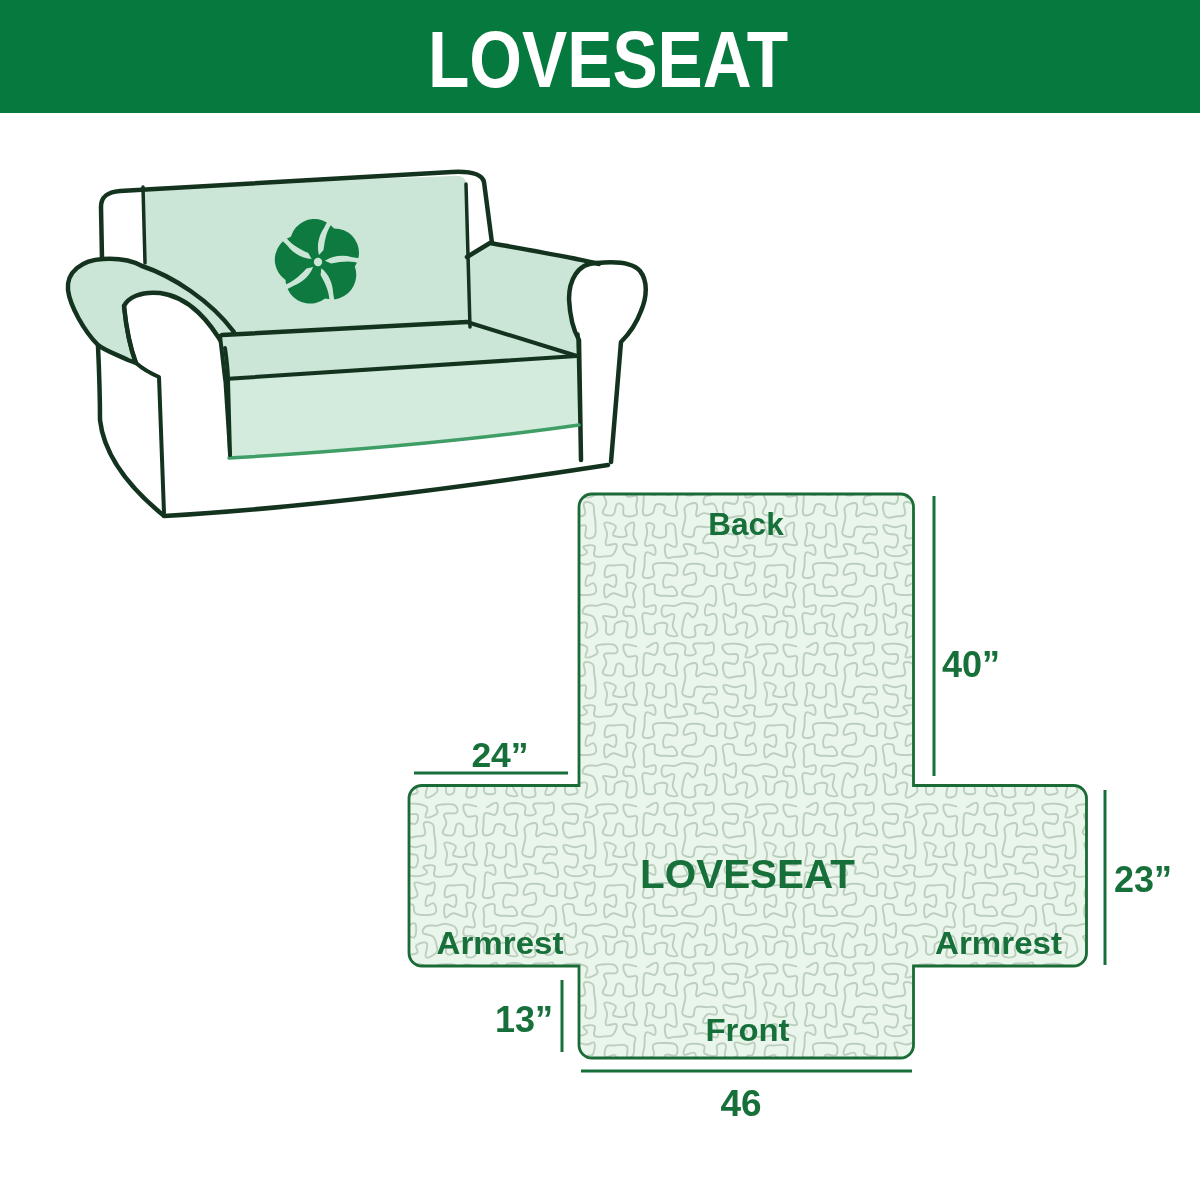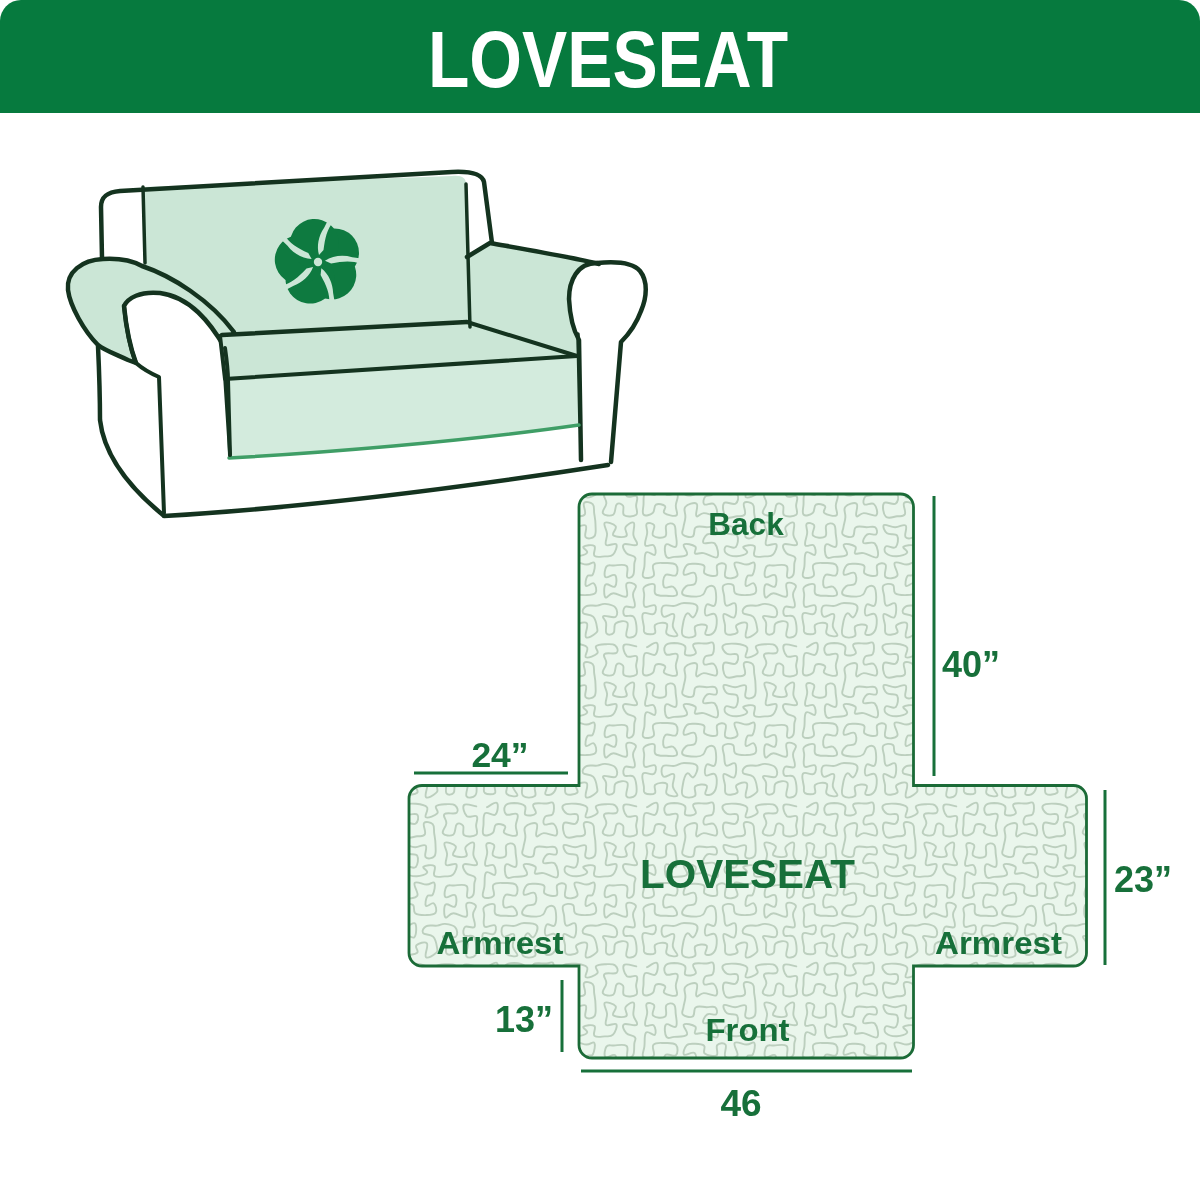--- a/index.html
+++ b/index.html
@@ -1,16 +1,16 @@
 <!DOCTYPE html>
 <html><head>
 <meta charset="utf-8">
 <style>
   html,body{margin:0;padding:0;background:#ffffff;}
-  .page{position:relative;width:1200px;height:1200px;overflow:hidden;background:#ffffff;font-family:"Liberation Sans",sans-serif;border-radius:21px;}
+  .page{position:relative;width:1200px;height:1200px;overflow:hidden;background:#ffffff;font-family:"Liberation Sans",sans-serif;}
   svg text{font-family:"Liberation Sans",sans-serif;}
 </style>
 </head>
 <body>
 <div class="page">
 <svg width="1200" height="1200" viewBox="0 0 1200 1200" xmlns="http://www.w3.org/2000/svg">
   <defs>
     <pattern id="meander" width="160" height="160" patternUnits="userSpaceOnUse">
       <rect width="160" height="160" fill="#eaf6ec"></rect>
       <path d="M 7.0,7.2 C 9.0,6.3 15.2,1.5 16.9,3.0 C 18.6,4.5 17.8,12.6 15.4,14.6 C 13.1,16.7 7.5,11.2 5.1,13.2 C 2.8,15.2 3.8,20.4 3.5,24.7 C 3.2,29.0 1.8,33.1 3.7,34.8 C 5.5,36.4 10.2,35.0 12.7,33.0 C 15.2,31.0 13.5,26.0 16.0,24.6 C 18.5,23.2 23.4,24.5 25.1,26.1 C 26.7,27.8 22.1,31.0 24.3,32.9 C 26.6,34.7 34.1,36.9 36.4,35.4 C 38.6,34.0 35.6,29.8 35.8,25.6 C 35.9,21.4 39.2,16.6 37.3,14.3 C 35.4,12.1 28.6,16.1 26.2,14.4 C 23.9,12.7 23.8,8.0 25.3,5.8 C 26.9,3.5 30.2,3.0 34.1,3.0 C 38.0,3.1 42.6,3.7 44.9,6.0 C 47.1,8.4 43.3,13.3 45.4,14.7 C 47.6,16.2 54.1,15.6 55.7,13.5 C 57.3,11.4 51.3,6.1 53.5,4.2 C 55.6,2.2 62.6,3.8 66.5,3.5 C 70.5,3.3 71.9,1.0 73.1,3.1 C 74.4,5.2 74.3,11.2 72.8,13.9 C 71.2,16.6 67.1,14.4 65.3,16.5 C 63.6,18.6 62.5,22.9 64.2,24.4 C 65.9,25.9 71.6,21.9 74.0,24.1 C 76.4,26.2 78.4,33.4 76.3,35.2 C 74.3,37.0 67.8,33.0 63.8,33.1 C 59.8,33.3 57.8,37.9 56.4,36.0 C 54.9,34.1 58.8,25.5 56.6,23.7 C 54.3,21.9 47.4,24.3 45.2,27.0 C 43.0,29.7 45.8,33.1 45.4,37.1 C 45.1,41.2 43.9,43.8 43.4,47.3 C 42.9,50.8 41.0,52.8 42.9,54.6 C 44.7,56.4 50.1,58.0 52.7,56.5 C 55.3,55.0 53.1,49.1 55.9,47.3 C 58.6,45.4 62.6,47.1 66.5,47.2 C 70.3,47.2 73.2,45.9 75.2,47.3 C 77.1,48.8 77.8,52.8 76.2,54.3 C 74.6,55.7 69.8,52.7 67.3,54.4 C 64.7,56.2 62.0,61.1 63.5,63.0 C 65.0,64.8 72.1,60.7 74.8,63.5 C 77.5,66.4 79.3,75.3 77.1,77.2 C 74.8,79.1 68.0,73.8 63.6,73.1 C 59.2,72.3 56.8,74.7 55.1,73.4 C 53.5,72.1 57.5,68.3 55.2,66.5 C 52.9,64.7 45.5,63.0 43.8,64.6 C 42.2,66.3 48.8,72.3 46.9,74.7 C 45.0,77.2 38.3,76.5 34.2,76.9 C 30.2,77.3 28.2,79.4 26.5,76.9 C 24.8,74.4 24.0,66.6 25.9,64.6 C 27.8,62.5 34.0,68.8 35.9,66.6 C 37.9,64.4 36.1,58.1 35.7,53.7 C 35.3,49.3 35.9,46.3 34.0,44.6 C 32.1,42.9 28.1,42.9 26.3,45.3 C 24.5,47.7 27.9,54.5 25.2,56.6 C 22.6,58.6 15.3,57.9 13.1,55.6 C 10.9,53.4 15.5,47.7 14.2,45.3 C 12.9,42.9 8.0,42.3 6.6,43.8 C 5.2,45.3 7.4,48.7 7.2,53.0 C 6.9,57.3 4.0,62.7 5.3,65.2 C 6.6,67.7 11.8,63.4 13.7,65.3 C 15.6,67.2 16.4,73.3 14.9,74.8 C 13.3,76.2 8.1,70.3 6.0,72.6 C 4.0,74.9 5.0,81.5 4.4,86.4 C 3.9,91.2 1.4,94.9 3.3,96.8 C 5.1,98.7 11.5,98.3 13.6,95.9 C 15.6,93.5 11.2,87.3 13.4,84.8 C 15.6,82.2 20.1,83.0 24.6,83.0 C 29.1,83.0 33.7,82.5 36.0,84.9 C 38.2,87.3 38.0,93.1 35.9,95.2 C 33.8,97.2 27.6,92.8 25.3,95.1 C 22.9,97.5 22.5,104.6 24.0,106.9 C 25.6,109.3 30.5,105.2 33.0,106.8 C 35.6,108.4 38.1,113.2 36.7,115.0 C 35.4,116.8 30.6,116.0 26.3,115.8 C 22.1,115.6 17.9,116.3 15.5,114.0 C 13.1,111.7 16.4,105.6 14.1,104.3 C 11.8,102.9 6.0,105.2 4.1,107.2 C 2.1,109.2 4.1,110.6 4.2,114.5 C 4.4,118.3 2.5,124.4 4.6,126.5 C 6.7,128.7 13.1,123.8 14.9,125.3 C 16.7,126.7 16.2,132.3 13.8,133.9 C 11.5,135.6 5.0,131.1 3.0,133.6 C 1.0,136.2 3.5,142.8 3.9,146.7 C 4.3,150.6 2.8,151.8 5.0,153.1 C 7.2,154.4 12.8,154.9 14.8,153.2 C 16.9,151.5 12.9,146.6 15.3,144.7 C 17.7,142.9 24.4,142.0 26.7,143.8 C 29.0,145.7 24.6,151.4 26.7,153.8 C 28.8,156.1 36.1,157.1 37.3,155.6 C 38.5,154.2 33.5,150.7 32.8,146.5 C 32.1,142.2 35.8,136.3 33.9,134.3 C 32.0,132.4 25.5,138.3 23.3,136.6 C 21.1,135.0 20.8,128.3 23.0,126.1 C 25.3,124.0 30.3,126.5 34.5,125.9 C 38.7,125.2 39.5,123.0 44.0,123.0 C 48.5,123.0 55.1,122.9 57.0,125.7 C 58.9,128.6 55.4,135.7 53.4,137.3 C 51.4,138.8 49.1,131.8 47.0,133.5 C 44.8,135.1 43.4,141.0 42.7,145.5 C 41.9,150.1 40.8,154.0 43.3,156.1 C 45.7,158.2 52.4,158.0 54.9,156.0 C 57.3,154.0 53.0,148.4 55.3,146.3 C 57.7,144.2 64.5,143.9 66.5,145.5 C 68.6,147.1 64.1,152.7 65.4,154.2 C 66.8,155.7 71.0,155.2 73.2,153.0 C 75.5,150.9 76.4,147.4 76.7,143.6 C 77.0,139.8 76.9,135.8 74.6,134.1 C 72.4,132.4 67.2,137.0 65.6,135.2 C 64.0,133.3 65.0,126.6 66.7,124.7 C 68.5,122.8 72.4,127.3 74.3,125.7 C 76.2,124.2 76.2,120.8 76.2,117.0 C 76.1,113.3 75.9,108.8 74.1,106.9 C 72.3,104.9 69.5,105.8 67.3,107.3 C 65.1,108.8 65.4,112.6 63.2,114.4 C 61.0,116.3 60.4,116.6 56.3,116.6 C 52.2,116.6 44.8,116.6 42.8,114.5 C 40.7,112.4 43.6,108.4 46.1,106.2 C 48.6,104.1 53.5,106.3 55.2,103.6 C 56.9,100.9 56.8,94.7 54.6,92.9 C 52.3,91.1 45.7,96.1 44.1,94.7 C 42.5,93.2 44.5,87.6 46.6,85.4 C 48.6,83.3 51.1,83.7 54.6,83.8 C 58.1,83.9 62.1,83.9 64.1,85.8 C 66.1,87.7 62.3,91.5 64.7,93.4 C 67.2,95.3 74.0,97.0 76.5,95.4 C 79.0,93.7 75.4,87.3 77.2,85.2 C 79.1,83.0 83.9,82.3 85.6,84.7 C 87.2,87.0 83.2,94.8 85.5,97.0 C 87.9,99.2 95.5,98.6 97.3,95.8 C 99.1,93.0 92.8,85.2 94.7,82.9 C 96.5,80.6 102.7,84.5 106.6,84.5 C 110.6,84.5 113.2,80.9 114.4,82.9 C 115.7,84.9 114.2,91.8 112.8,94.5 C 111.3,97.1 108.6,93.9 107.3,96.2 C 105.9,98.4 104.7,104.4 106.0,105.8 C 107.3,107.3 112.0,102.0 113.9,103.4 C 115.8,104.8 117.2,110.6 115.5,112.9 C 113.8,115.2 109.5,115.0 105.4,115.1 C 101.4,115.1 97.7,115.2 95.2,113.2 C 92.7,111.1 95.3,106.4 92.9,104.9 C 90.5,103.4 85.1,103.5 83.3,105.7 C 81.5,107.8 83.5,111.6 84.1,115.6 C 84.7,119.5 84.0,123.9 86.2,125.5 C 88.4,127.1 93.5,121.2 95.2,123.5 C 96.8,125.9 96.5,135.2 94.3,137.3 C 92.0,139.4 85.7,132.4 83.9,134.0 C 82.0,135.6 84.5,141.2 85.0,145.2 C 85.5,149.2 83.9,152.5 86.4,154.0 C 88.8,155.5 95.2,154.4 97.2,152.7 C 99.2,151.0 94.5,147.2 96.4,145.3 C 98.3,143.5 105.0,141.0 106.9,143.3 C 108.8,145.7 104.1,155.2 105.9,157.1 C 107.7,159.1 113.6,155.1 115.8,153.1 C 118.0,151.2 117.6,150.6 117.0,147.3 C 116.5,143.9 115.9,139.4 113.1,136.6 C 110.3,133.7 104.3,135.1 103.0,133.0 C 101.6,130.9 103.6,127.5 106.4,126.1 C 109.3,124.6 113.5,126.1 117.2,125.6 C 120.9,125.2 121.4,123.6 125.1,123.9 C 128.7,124.3 133.2,124.8 135.3,127.4 C 137.5,129.9 138.1,135.0 135.7,136.8 C 133.3,138.6 125.5,134.9 123.5,136.1 C 121.6,137.4 125.5,139.5 126.1,142.9 C 126.7,146.4 125.0,151.5 126.5,153.4 C 128.0,155.4 131.8,154.9 133.6,152.9 C 135.5,150.9 133.1,145.3 135.8,143.3 C 138.5,141.2 145.1,140.0 147.3,142.6 C 149.4,145.2 144.9,153.7 146.5,156.2 C 148.1,158.8 153.3,157.5 155.3,155.3 C 157.3,153.2 156.8,149.4 156.4,145.7 C 156.0,141.9 155.7,138.5 153.3,136.4 C 150.8,134.4 145.9,137.3 144.3,135.4 C 142.7,133.5 143.0,128.7 145.1,126.9 C 147.1,125.2 153.0,129.3 154.6,126.7 C 156.2,124.1 152.7,118.4 153.0,114.2 C 153.2,109.9 157.1,107.7 155.8,105.5 C 154.5,103.4 148.5,101.4 146.6,103.6 C 144.7,105.8 149.1,114.5 146.5,116.4 C 143.8,118.4 137.5,113.1 133.3,113.3 C 129.1,113.4 126.9,119.0 125.4,117.3 C 123.9,115.6 123.6,106.8 125.5,104.7 C 127.5,102.5 133.1,108.4 135.0,106.5 C 136.9,104.6 137.0,97.1 135.1,95.2 C 133.2,93.3 127.2,98.8 125.4,97.1 C 123.7,95.4 124.8,88.9 126.4,86.6 C 128.1,84.3 129.9,85.6 133.9,85.5 C 137.9,85.4 143.9,83.7 146.6,86.0 C 149.2,88.3 145.8,95.2 147.2,97.0 C 148.5,98.8 151.8,97.7 153.2,95.0 C 154.6,92.4 154.0,87.1 154.3,83.6 C 154.7,80.0 156.6,79.4 155.0,77.3 C 153.4,75.2 148.5,75.7 146.3,73.1 C 144.0,70.5 141.7,66.0 143.8,64.4 C 145.9,62.7 154.9,66.6 156.8,64.8 C 158.8,63.0 154.0,59.6 153.4,55.2 C 152.8,50.8 155.4,44.4 153.8,42.8 C 152.2,41.2 146.9,44.7 145.4,47.4 C 144.0,50.0 148.7,54.5 146.3,56.1 C 143.9,57.7 135.5,57.3 133.3,55.3 C 131.2,53.3 137.4,48.7 135.7,46.2 C 133.9,43.8 126.5,41.3 124.7,42.9 C 123.0,44.4 126.8,49.5 127.1,53.9 C 127.3,58.3 124.3,62.8 126.1,64.8 C 128.0,66.9 135.0,62.3 136.3,64.2 C 137.7,66.2 135.3,72.2 133.0,74.7 C 130.8,77.1 128.6,76.2 124.9,76.4 C 121.2,76.6 116.6,77.9 114.5,75.8 C 112.4,73.7 116.6,67.9 114.4,66.1 C 112.2,64.3 104.9,65.5 103.4,66.8 C 102.0,68.1 108.5,70.8 107.1,72.7 C 105.8,74.6 101.0,76.3 96.7,76.3 C 92.5,76.4 88.0,75.1 85.9,73.1 C 83.8,71.1 84.2,67.5 86.1,66.3 C 88.1,65.1 93.4,69.4 95.6,67.2 C 97.8,65.1 98.9,58.4 97.1,55.6 C 95.4,52.9 89.7,55.4 87.0,53.3 C 84.4,51.2 82.4,46.4 84.0,45.1 C 85.6,43.9 90.8,47.1 95.1,47.2 C 99.4,47.3 103.6,43.6 105.7,45.6 C 107.7,47.6 103.8,55.0 105.6,57.1 C 107.4,59.3 112.5,58.7 114.5,56.1 C 116.5,53.6 115.5,49.1 115.5,44.5 C 115.4,40.0 114.8,37.4 114.2,33.3 C 113.7,29.3 114.7,26.3 112.7,24.2 C 110.6,22.1 105.6,21.0 104.0,23.0 C 102.5,25.0 106.3,31.6 104.9,34.3 C 103.5,37.0 100.9,35.9 97.0,36.3 C 93.2,36.8 88.4,39.3 85.8,36.7 C 83.2,34.0 82.0,25.8 83.9,23.2 C 85.9,20.6 92.8,25.4 95.5,23.7 C 98.2,22.0 99.1,16.6 97.3,14.6 C 95.6,12.7 89.7,15.6 86.9,13.8 C 84.0,12.0 81.2,7.6 83.0,5.6 C 84.9,3.6 91.1,3.5 95.9,3.8 C 100.7,4.2 105.1,4.6 107.0,7.3 C 109.0,10.0 103.8,16.1 105.9,17.3 C 108.0,18.5 115.3,15.5 117.3,13.3 C 119.4,11.1 114.3,8.0 116.1,6.2 C 117.9,4.4 122.3,4.4 126.1,4.2 C 129.9,4.1 133.1,3.7 135.2,5.4 C 137.3,7.1 138.8,11.1 136.7,12.8 C 134.5,14.6 126.5,12.0 124.4,14.1 C 122.3,16.2 126.7,19.4 126.4,23.2 C 126.1,27.0 121.5,30.8 122.9,33.2 C 124.2,35.5 130.4,36.5 133.2,34.7 C 135.9,32.9 134.8,26.1 136.8,24.3 C 138.7,22.5 141.6,23.6 143.1,25.8 C 144.6,28.0 141.6,33.5 144.2,35.3 C 146.8,37.1 153.8,36.7 156.2,34.8 C 158.6,32.8 156.0,29.3 156.1,25.6 C 156.2,21.9 158.5,18.1 156.7,16.3 C 154.8,14.4 149.5,18.4 146.9,16.2 C 144.4,13.9 142.1,7.0 144.0,5.0 C 145.8,3.1 153.8,6.1 156.3,6.4 " fill="none" stroke="#bccfbe" stroke-width="1.9" stroke-linecap="round"></path>

